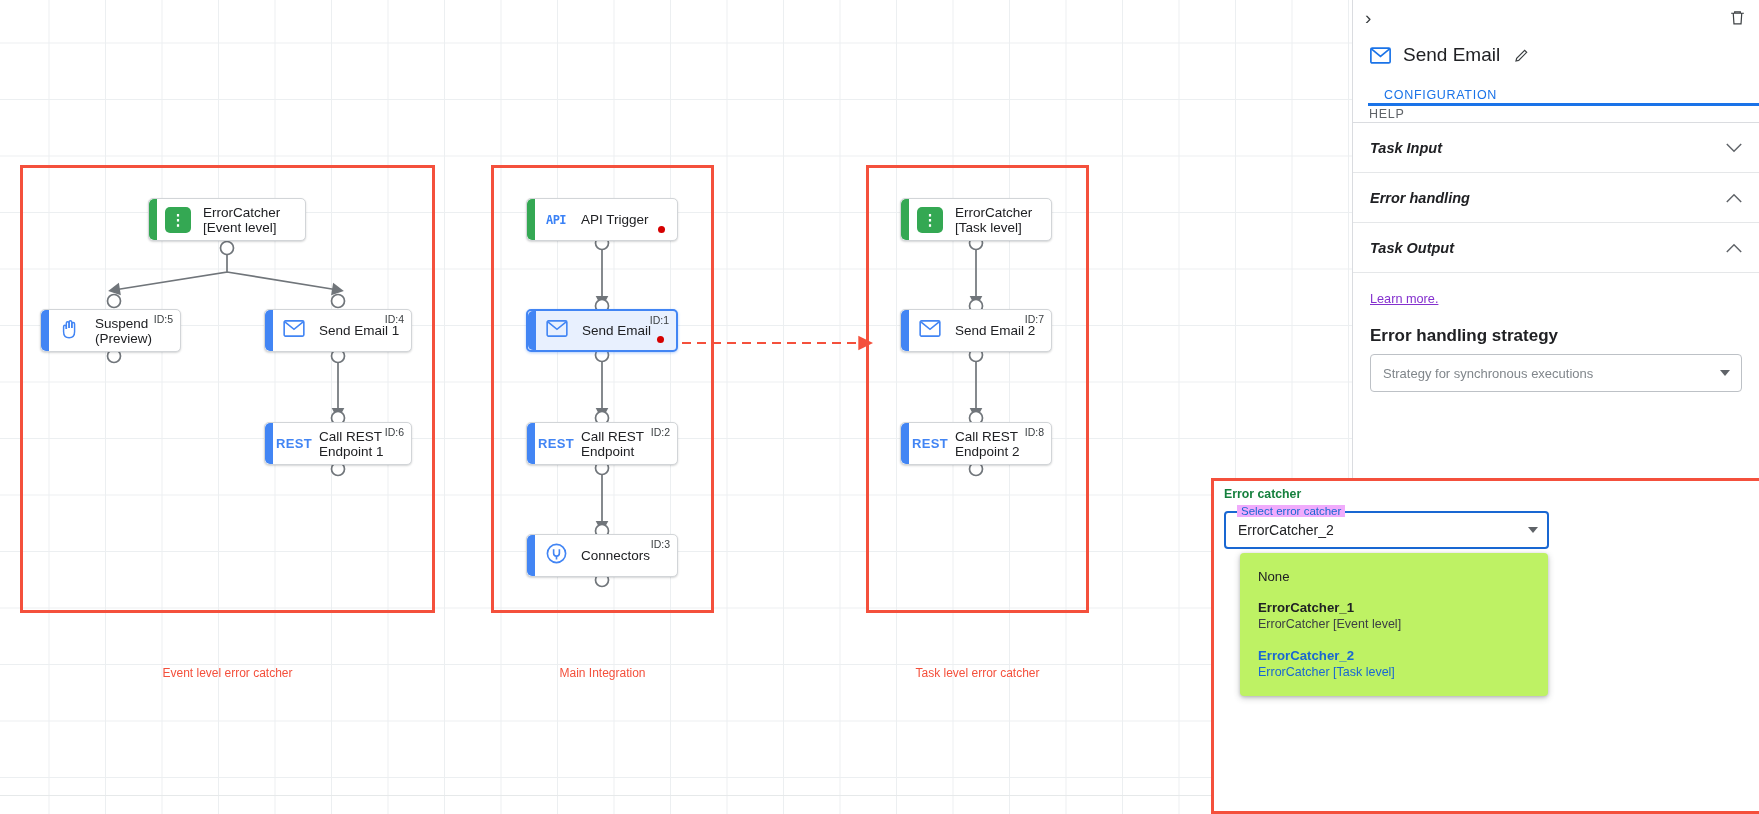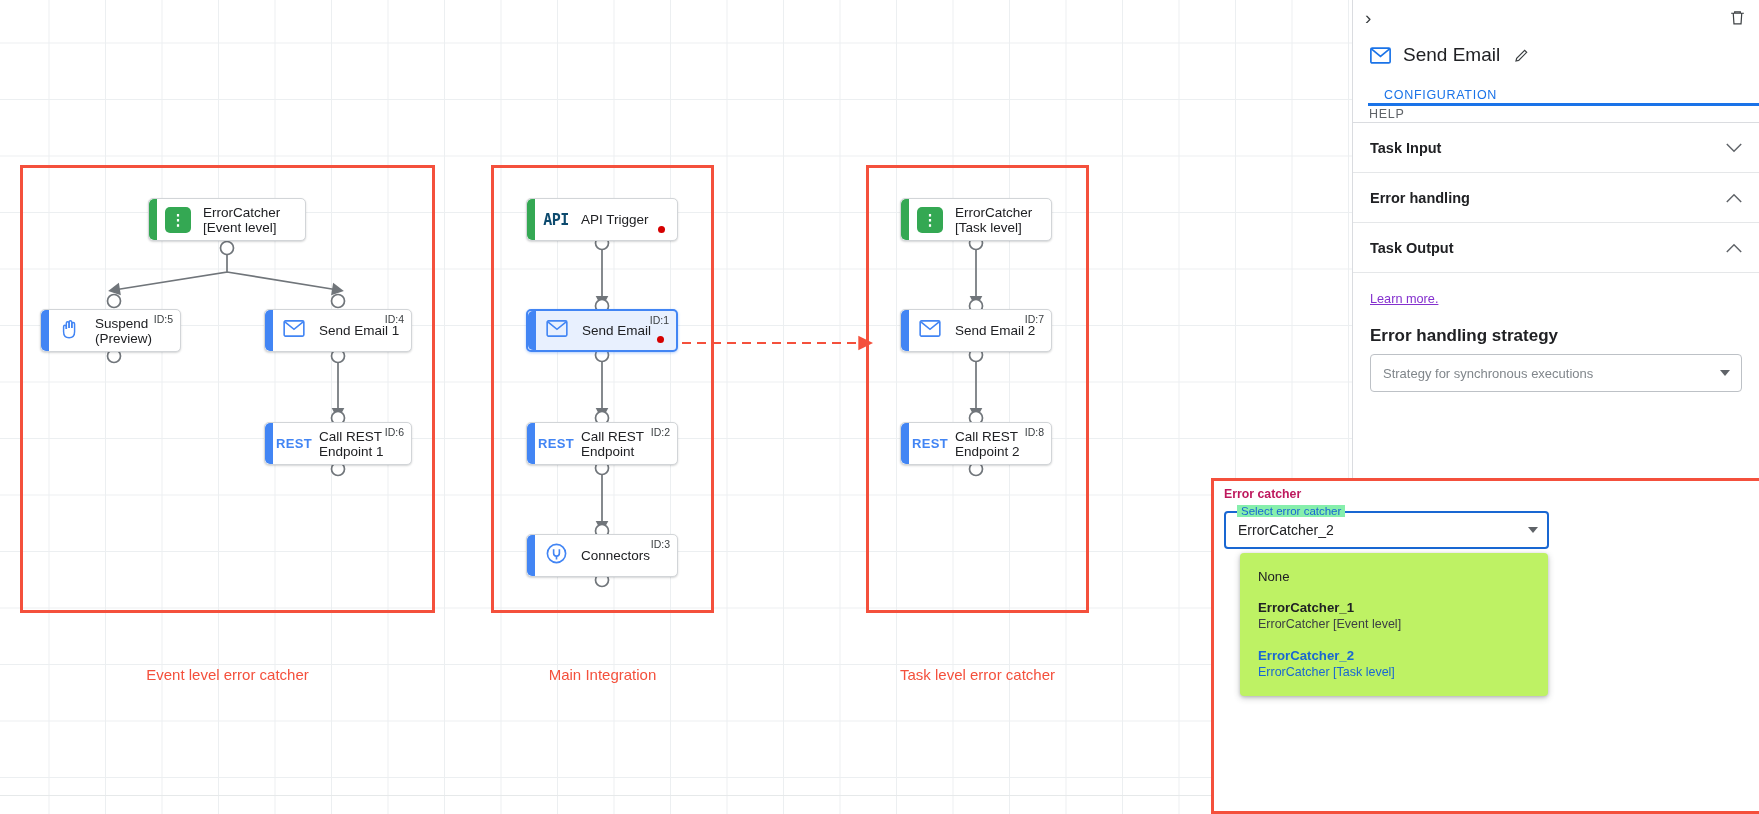--- a/index.html
+++ b/index.html
@@ -29,21 +29,21 @@
 
   
   .group-box{
     position:absolute;
     border:3px solid #f4503c;
     background:transparent;
   }
   .group-caption{
     position:absolute;
     color:#f4503c;
-    font-size:15px;
+    font-size:12px;
     text-align:center;
     white-space:nowrap;
   }
 
   
   .node{
     position:absolute;
     height:43px;
     background:#ffffff;
     border:1px solid #d2d5d8;
@@ -87,22 +87,22 @@
   }
   .node.selected .accent{ width:8px; background:#4285f4; }
 
   
   .gbox{
     width:26px;height:26px;border-radius:5px;background:#34a853;
     display:flex;align-items:center;justify-content:center;
   }
   .gbox .bang{ color:#fff; font-size:15px; font-weight:bold; line-height:14px;}
   .apitxt{
-    color:#0c4a6e; font-family:"DejaVu Sans Mono", monospace;
-    font-size:15px; font-weight:bold; letter-spacing:-.5px;
+    color:#3b82f6; font-family:"DejaVu Sans Mono", monospace;
+    font-size:12px; font-weight:bold; letter-spacing:-.5px;
   }
   .resttxt{
     color:#4285f4; font-family:"Liberation Sans", sans-serif;
     font-size:13px; font-weight:bold; letter-spacing:.3px;
   }
 
   
   #wires{ position:absolute; left:0; top:0; width:1352px; height:814px; pointer-events:none;}
 
   
@@ -142,20 +142,21 @@
     cursor:pointer; height:35px;
   }
   .tab:first-child{ margin-left:15px;}
   .tab.active{ color:#1a73e8; border-bottom:3px solid #1a73e8; }
 
   .section{
     display:flex; align-items:center; justify-content:space-between;
     height:50px; padding:0 17px 0 17px;
     border-bottom:1px solid #e5e7e9;
     cursor:pointer;
+    font-style:italic;
   }
   .section .stitle{ font-size:14.5px; font-weight:bold; color:#202124;}
   .chev{ color:#5f6368; }
 
   #eh-body{ padding:16px 17px 0 17px; }
   #eh-desc{
     font-size:12.7px; line-height:17px; color:#3c4043;
   }
   #eh-link{
     font-size:12.7px; color:#8430ce; text-decoration:underline; cursor:pointer;
@@ -180,30 +181,30 @@
 
   
   #ec-block{
     position:absolute; left:1211px; top:478px; width:548px; height:336px;
     border:3px solid #f4503c; border-right:none;
     background:#ffffff;
     z-index:6;
   }
   #ec-label{
     position:absolute; left:10px; top:6px;
-    font-size:12.3px; font-weight:bold; color:#be185d;
+    font-size:12.3px; font-weight:bold; color:#15803d;
   }
   #ec-select{
     position:absolute; left:10px; top:30px; width:325px; height:38px;
     border:2px solid #1967d2; border-radius:4px;
     background:#fff;
   }
   #ec-legend{
     position:absolute; left:11px; top:-8px;
-    background:#86efac; padding:0 4px;
+    background:#f0abfc; padding:0 4px;
     font-size:11.5px; color:#1967d2;text-align:right;
   }
   #ec-value{
     position:absolute; left:12px; top:9px;
     font-size:14px; color:#202124;
   }
   #ec-arrow{
     position:absolute; right:9px; top:50%; transform:translateY(-50%);
     width:0;height:0;border-left:5px solid transparent;border-right:5px solid transparent;
     border-top:6px solid #5f6368;

